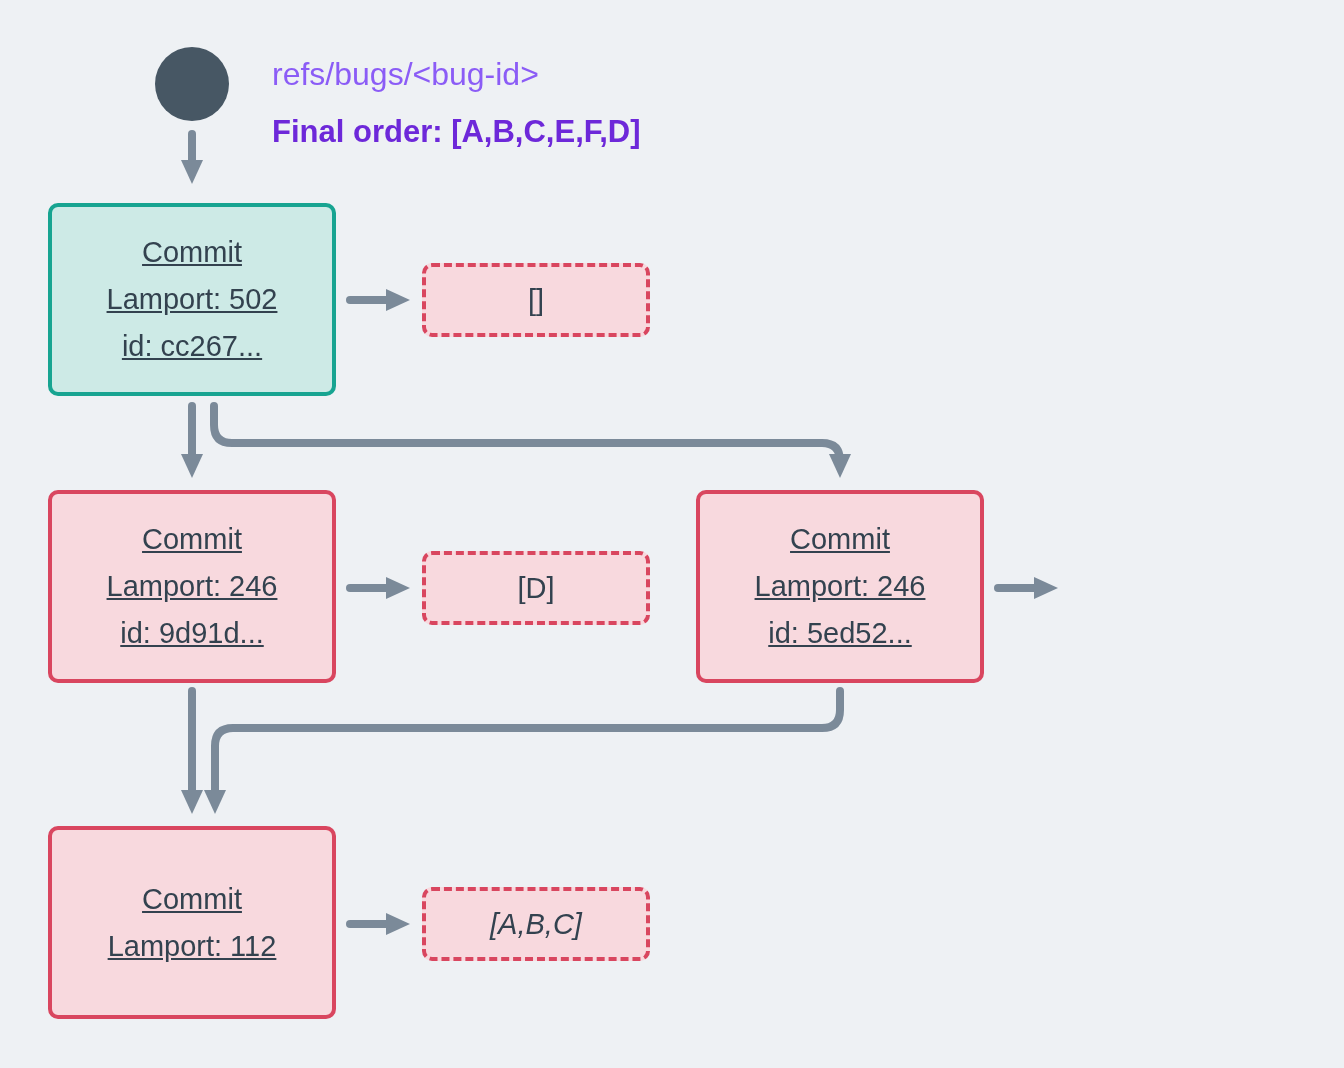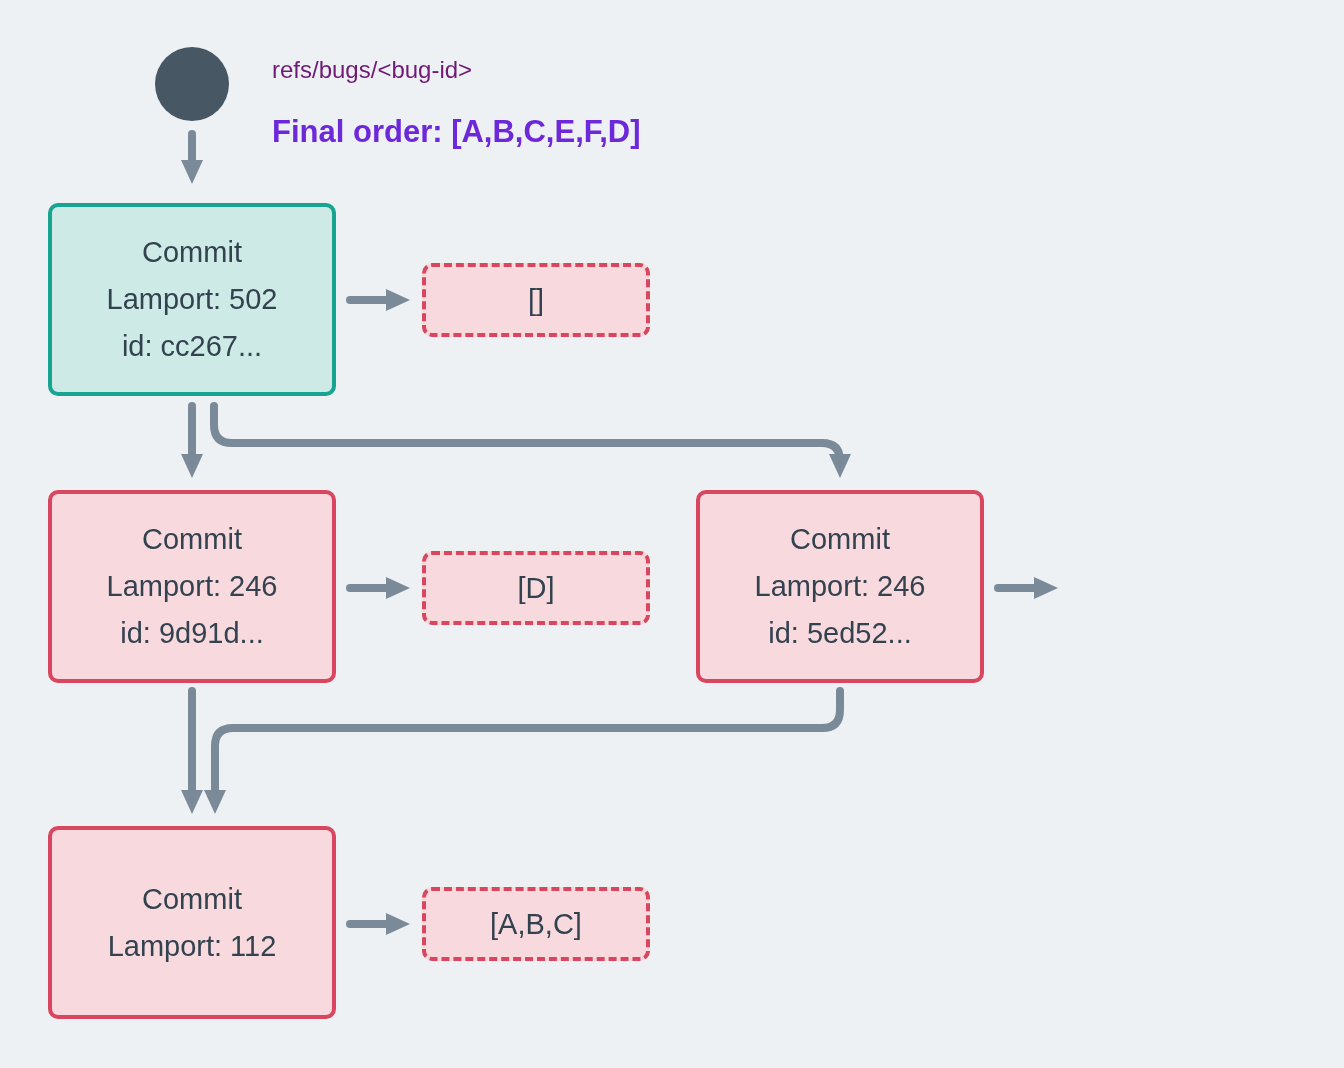--- a/index.html
+++ b/index.html
@@ -24,22 +24,22 @@
   .ref-circle {
     position: absolute;
     left: 155px; top: 47px;
     width: 74px; height: 74px;
     border-radius: 50%;
     background: #475764;
   }
   .ref-label {
     position: absolute;
     left: 272px; top: 56px;
-    font-size: 24px;
-    color: #701a75;
+    font-size: 32px;
+    color: #8b5cf6;
     white-space: nowrap;
   }
   .final-order {
     position: absolute;
     left: 272px; top: 114px;
     font-size: 31px;
     font-weight: 700;
     color: #6d28d9;
     white-space: nowrap;
   }
@@ -49,20 +49,21 @@
     width: 288px; height: 193px;
     border-radius: 10px;
     display: flex;
     flex-direction: column;
     align-items: center;
     justify-content: center;
     text-align: center;
     font-size: 29px;
     line-height: 47px;
     color: #33424f;
+    text-decoration: underline;
   }
   .node.teal {
     background: #cdeae6;
     border: 4px solid #17a491;
   }
   .node.red {
     background: #f8d9de;
     border: 4px solid #d9465f;
   }
   .ops {
@@ -124,15 +125,15 @@
   <div class="node red" style="left:696px; top:490px;">
     <span>Commit</span>
     <span>Lamport: 246</span>
     <span>id: 5ed52...</span>
   </div>
 
   <div class="node red" style="left:48px; top:826px;">
     <span>Commit</span>
     <span>Lamport: 112</span>
   </div>
-  <div class="ops" style="left:422px; top:887px;">[A,B,C]</div>
+  <div class="ops" style="left:422px; top:887px;font-style:italic;">[A,B,C]</div>
 
 </div>
 
 </body></html>

